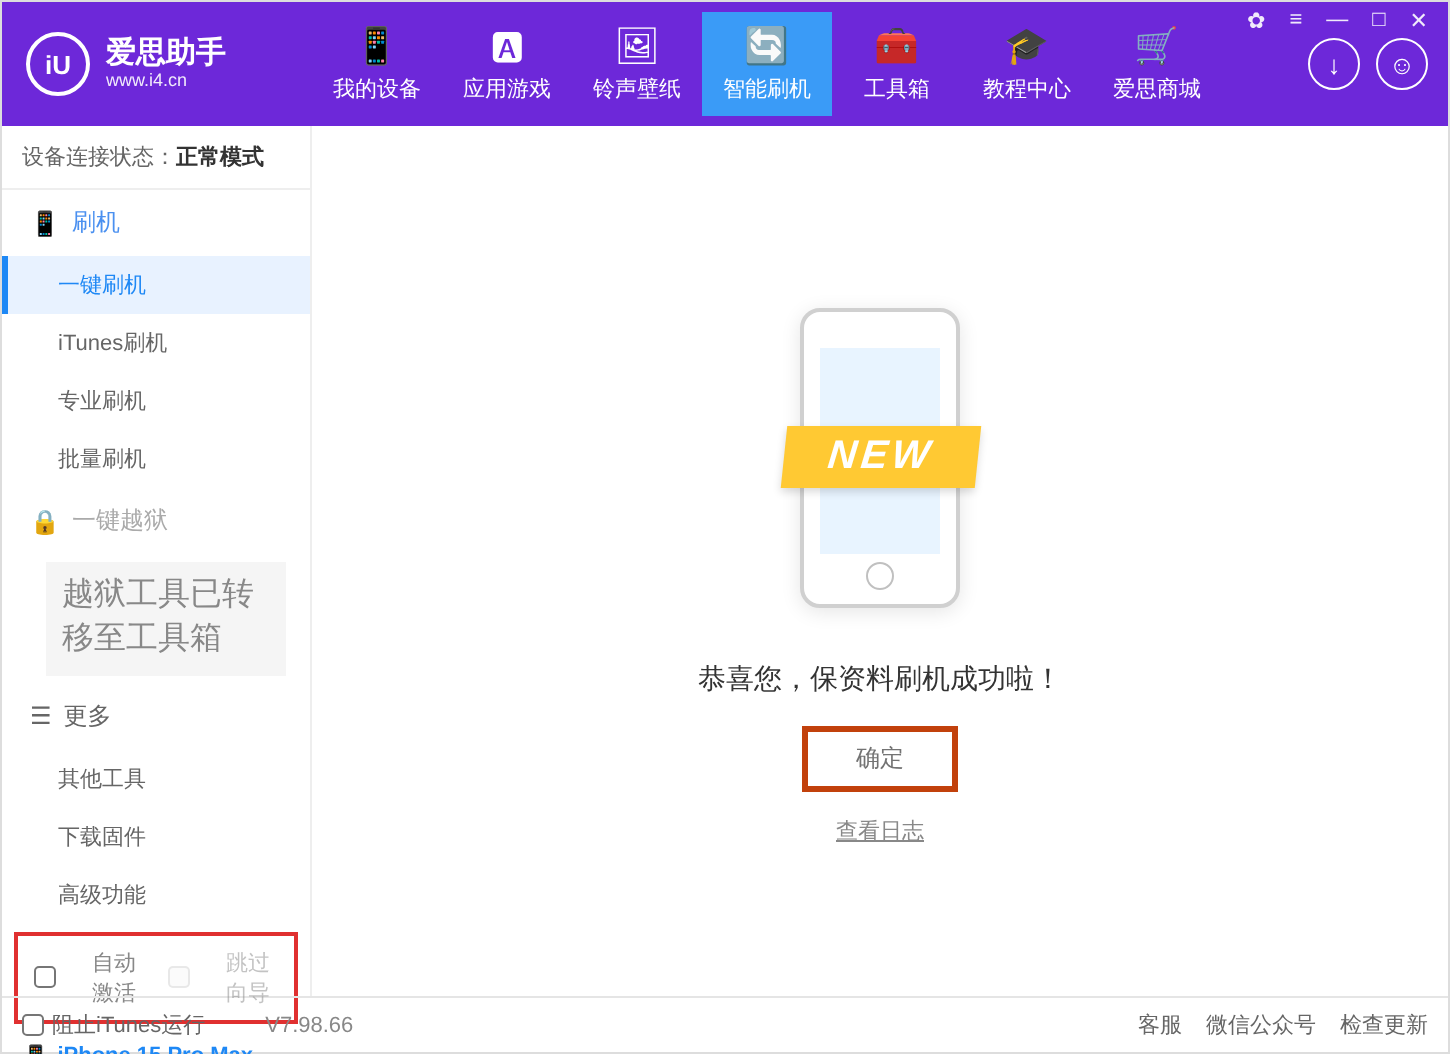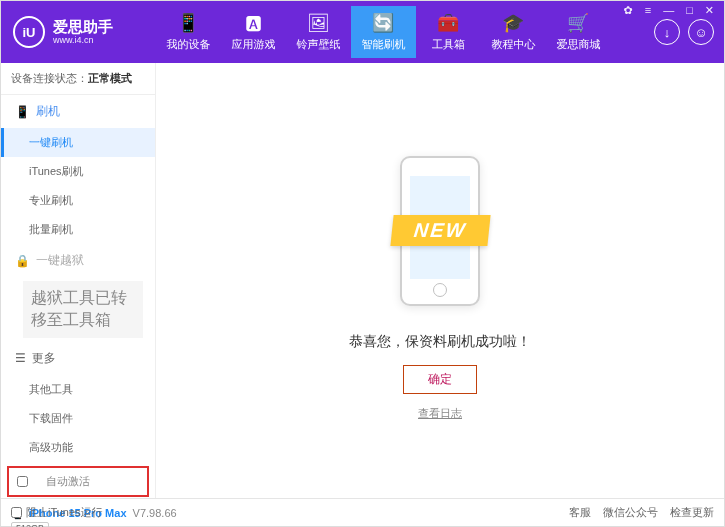--- a/index.html
+++ b/index.html
@@ -41,21 +41,21 @@
 .device-info .model { font-weight: bold; display: flex; align-items: center; gap: 4px; }
 .device-info .storage { display: inline-block; border: 1px solid #ccc; color: #666; padding: 0 4px; font-size: 9px; border-radius: 2px; margin-top: 2px; }
 
 .main { flex: 1; display: flex; flex-direction: column; align-items: center; justify-content: center; position: relative; }
 .illus { width: 200px; height: 180px; position: relative; display: flex; align-items: center; justify-content: center; }
 .phone { width: 80px; height: 150px; background: #fff; border: 2px solid #d0d0d0; border-radius: 10px; box-shadow: 0 2px 10px rgba(0,0,0,0.1); position: relative; }
 .phone::before { content:""; position:absolute; top:18px; left:8px; right:8px; bottom:25px; background:#e8f4ff; }
 .phone::after { content:""; position:absolute; bottom:7px; left:50%; transform:translateX(-50%); width:12px; height:12px; border:1.5px solid #c0c0c0; border-radius:50%; }
 .ribbon { position: absolute; background: #ffc933; color: #fff; font-weight: bold; font-size: 20px; padding: 4px 22px; letter-spacing: 2px; transform: skewX(-6deg); box-shadow: 0 2px 4px rgba(0,0,0,0.15); font-style: italic; }
 .success-msg { margin-top: 12px; font-size: 14px; color: #333; }
-.ok-btn { margin-top: 14px; padding: 5px 24px; border: 1px solid #c2410c; background: #fff; cursor: pointer; font-size: 12px; color: #be185d; }
+.ok-btn { margin-top: 14px; padding: 5px 24px; border: 3px solid #c2410c; background: #fff; cursor: pointer; font-size: 12px; color: #737373; }
 .log-link { margin-top: 12px; font-size: 11px; color: #888; cursor: pointer; text-decoration: underline; }
 
 .footer { height: 28px; border-top: 1px solid #e5e5e5; display: flex; align-items: center; font-size: 11px; color: #666; padding: 0 10px; }
 .f-left { display: flex; align-items: center; gap: 4px; }
 .f-left input { width: 11px; height: 11px; }
 .footer .spacer { flex: 1; }
 .footer .lnk { margin-left: 12px; cursor: pointer; }
 .ver { margin-left: 30px; color: #888; }
 </style>
 </head>
@@ -143,20 +143,24 @@
       <div class="side-item">下载固件</div>
       <div class="side-item">高级功能</div>
 
       <div style="flex:1"></div>
 
       <div class="highlight-box">
         <label class="cb">
           <input type="checkbox" style="">
             <span>自动激活</span>
         </label>
+        <label class="cb" style="opacity:.5">
+          <input type="checkbox" disabled="" style="">
+            <span>跳过向导</span>
+        </label>
       </div>
 
       <div class="device-info">
         <div class="model">
             <span>📱</span>
             <span>iPhone 15 Pro Max</span>
           </div>
         <span class="storage">512GB</span>
         
       </div>

